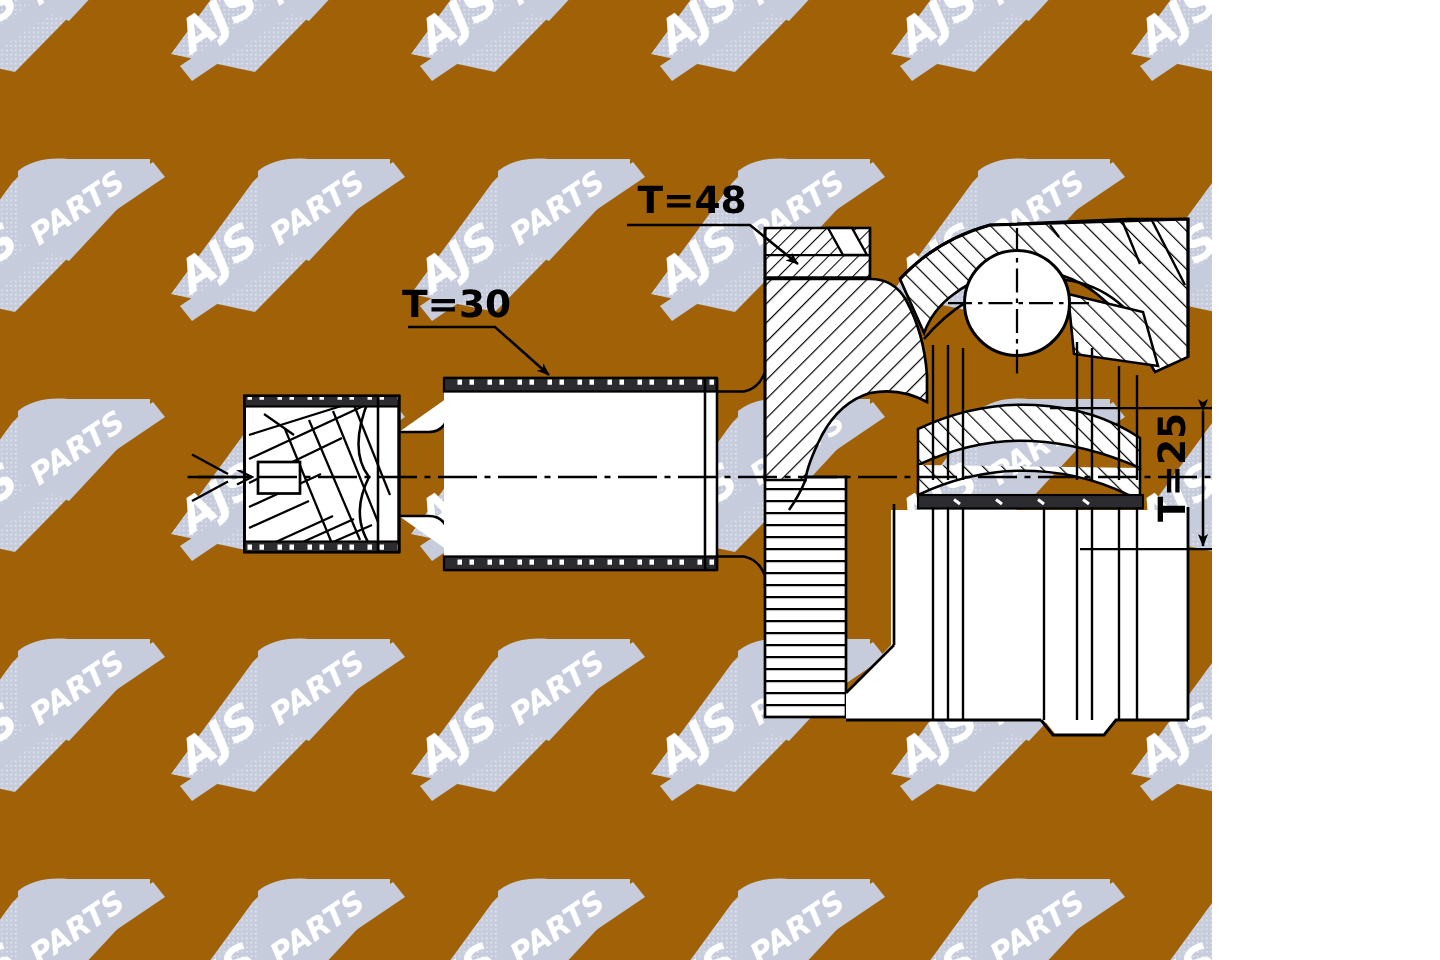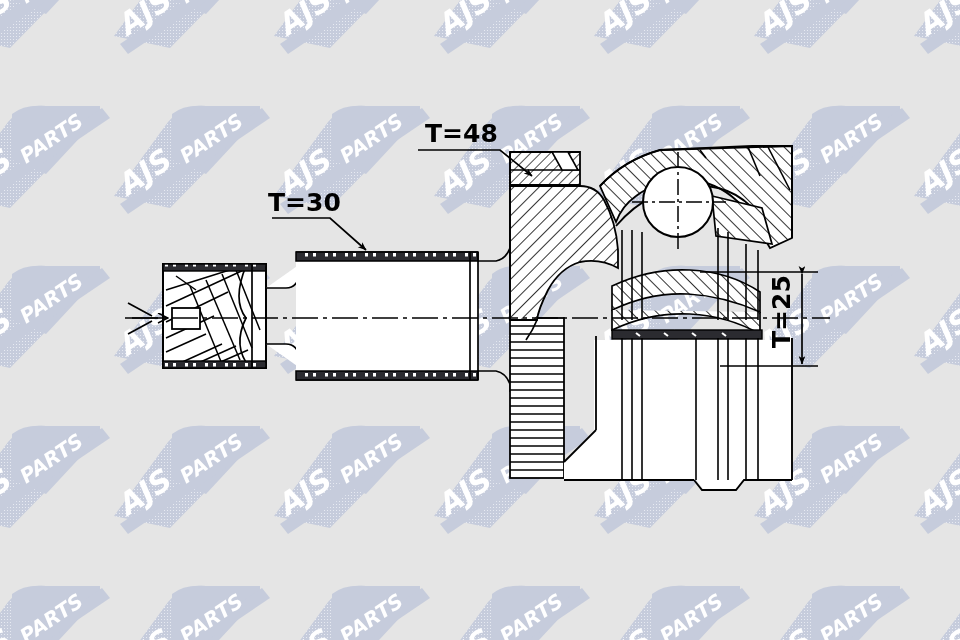--- a/index.html
+++ b/index.html
@@ -6,23 +6,23 @@
   html, body {
     margin: 0;
     padding: 0;
     background: #ffffff;
   }
   body {
     font-family: "Liberation Sans", sans-serif;
   }
   #stage {
     position: relative;
-    width: 960px;
+    width: 808px;
     height: 640px;
-    background: #e5e5e5;
+    background: #a16207;
     overflow: hidden;
   }
   #watermark-layer,
   #drawing-layer {
     position: absolute;
     left: 0;
     top: 0;
     width: 960px;
     height: 640px;
   }

